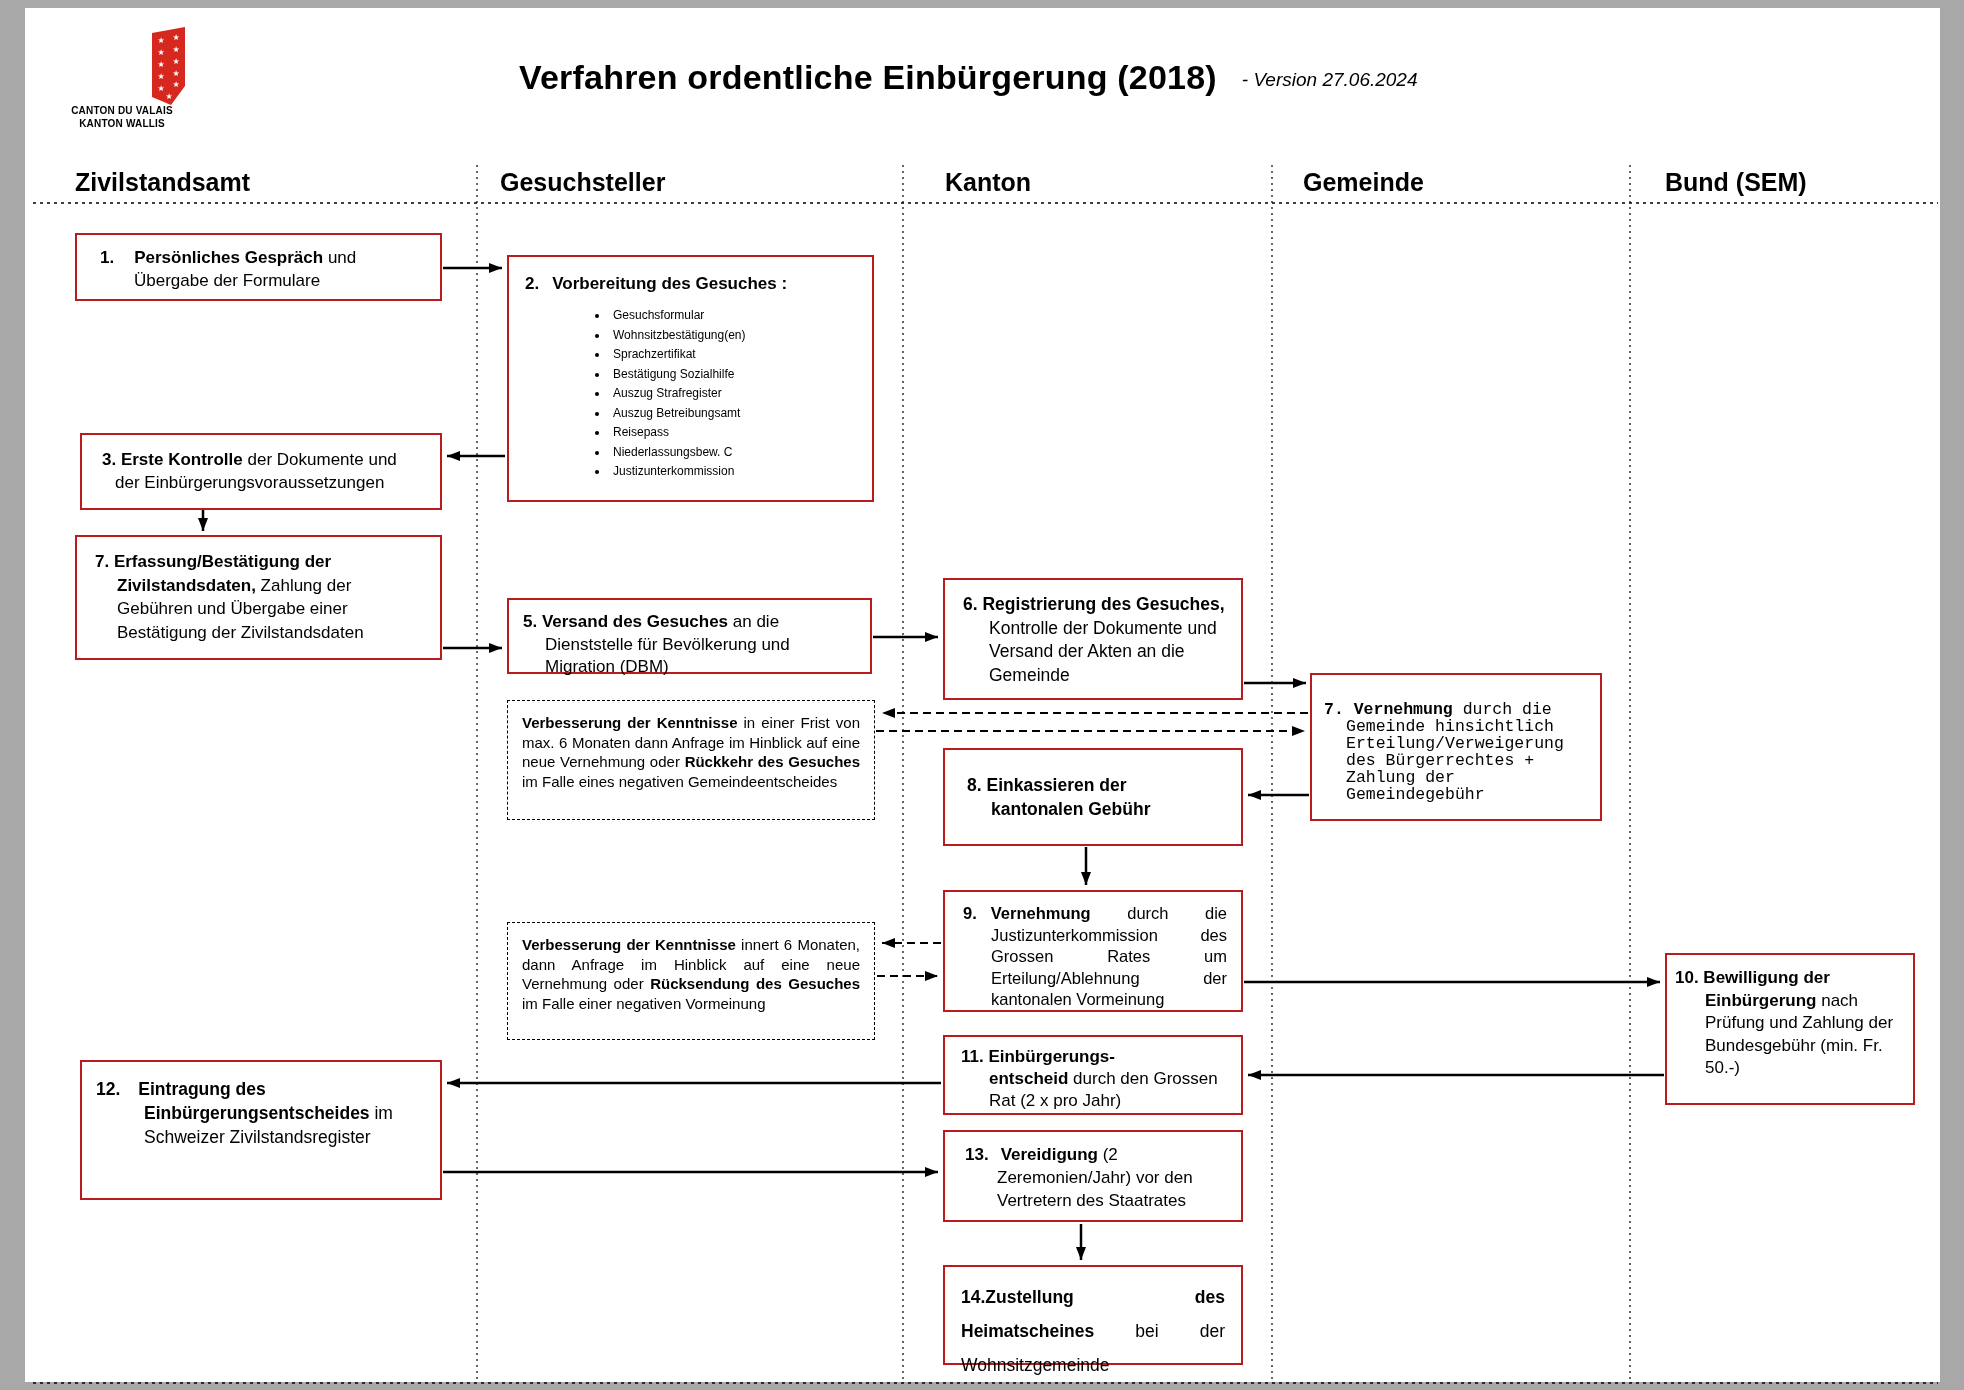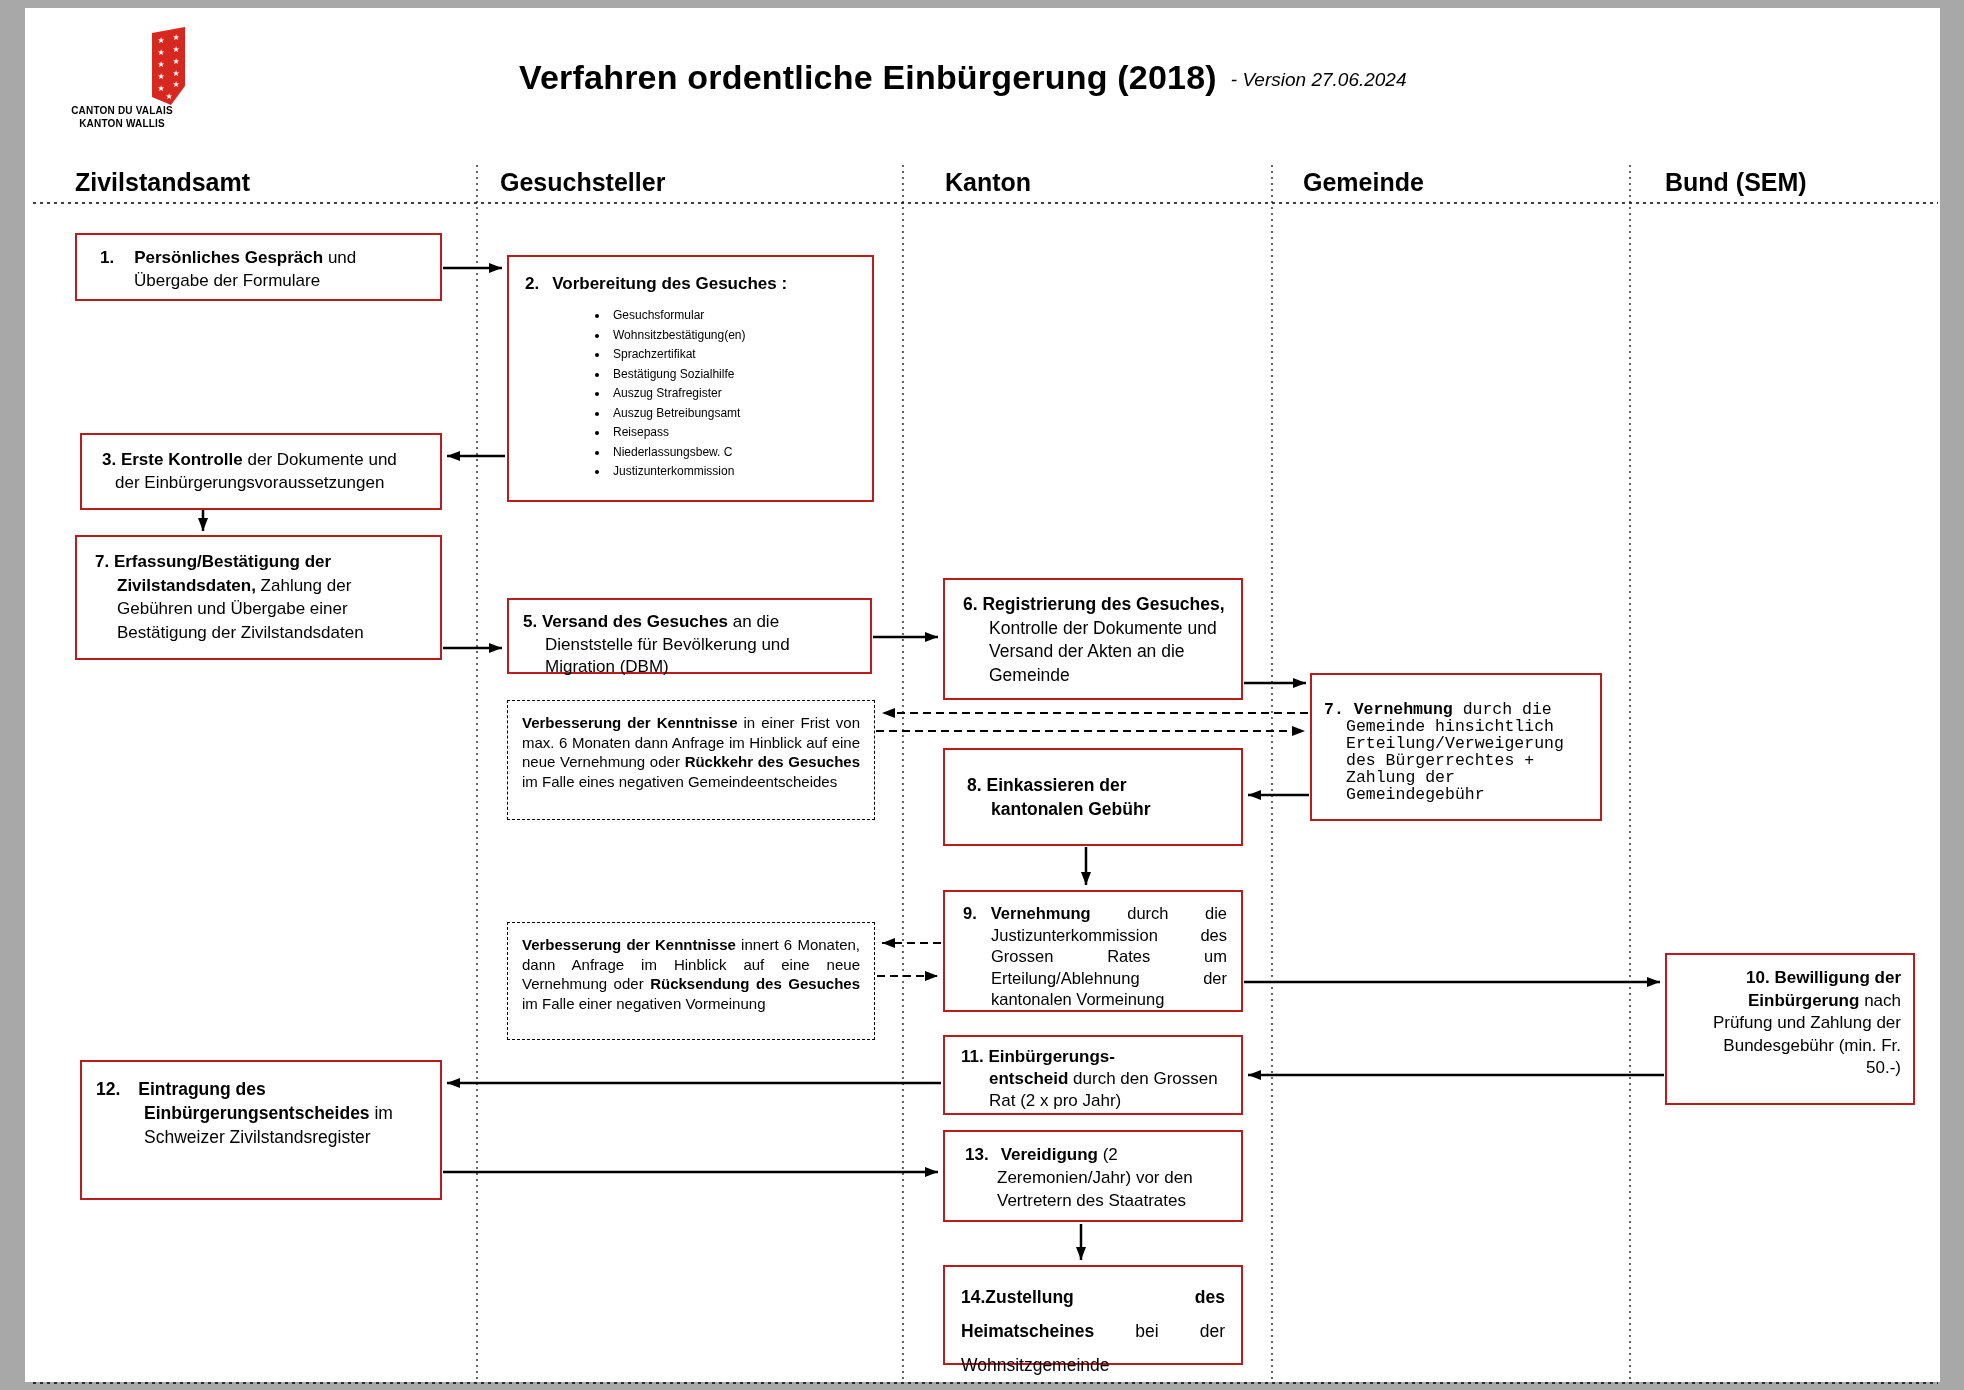--- a/index.html
+++ b/index.html
@@ -19,21 +19,21 @@
     font-size:17px; line-height:23px;
   }
   .thick { border-width:2.5px; }
   .note {
     position:absolute; background:#fff; border:1.5px dashed #000; z-index:2;
     font-size:15px; line-height:19.5px; text-align:justify;
   }
   .b { font-weight:bold; }
   .just { text-align:justify; }
   .num { font-weight:bold; }
-  .title-row { position:absolute; left:519px; top:53px; display:flex; align-items:flex-end; gap:14px; z-index:2; white-space:nowrap; }
+  .title-row { position:absolute; left:519px; top:53px; display:flex; align-items:flex-end; gap:25px; z-index:2; white-space:nowrap; }
   .title-row h1 { font-size:34px; font-weight:bold; letter-spacing:0.2px; }
   .title-row .ver { font-style:italic; font-size:19px; padding-bottom:6px;margin-top:16px; }
   .logo-text { position:absolute; left:62px; top:104px; width:120px; text-align:center; z-index:2; }
   .logo-text div { font-size:10px; font-weight:bold; line-height:13px; letter-spacing:0.2px; }
   ul.doc-list { margin:11px 0 0 100px; padding:0; list-style:disc outside; }
   ul.doc-list li { font-size:12px; line-height:19.5px; padding-left:4px; }
 </style>
 </head>
 <body>
 
@@ -176,21 +176,21 @@
   </div>
 </div>
 
 <div class="note" style="left:507px;top:922px;width:368px;height:118px;">
   <div style="padding:12px 14px;">
     <span class="b">Verbesserung der Kenntnisse</span><span> innert 6 Monaten, dann Anfrage im Hinblick auf eine neue Vernehmung oder </span><span class="b">Rücksendung des Gesuches</span><span> im Falle einer negativen Vormeinung</span>
   </div>
 </div>
 
 <div class="box" style="left:1665px;top:953px;width:250px;height:152px;">
-  <div style="padding:12px 12px 0 38px;text-indent:-30px;line-height:22.5px;text-align:right;">
+  <div style="padding:12px 12px 0 38px;text-indent:-30px;line-height:22.5px;">
     <span class="b">10. Bewilligung der Einbürgerung</span><span> nach Prüfung und Zahlung der Bundesgebühr (min. Fr. 50.-)</span>
   </div>
 </div>
 
 <div class="box thick" style="left:943px;top:1035px;width:300px;height:80px;">
   <div style="padding:9px 14px 0 44px;text-indent:-28px;line-height:22px;">
     <span class="b">11. Einbürgerungs-</span><br>
     <span class="b">entscheid</span><span> durch den Grossen Rat (2 x pro Jahr)</span>
   </div>
 </div>

